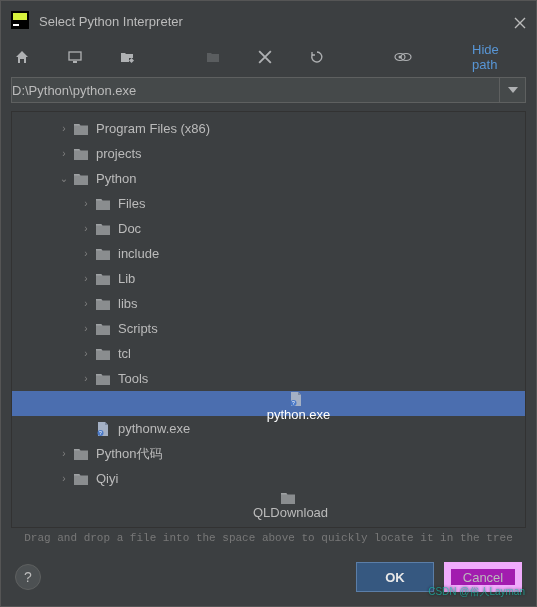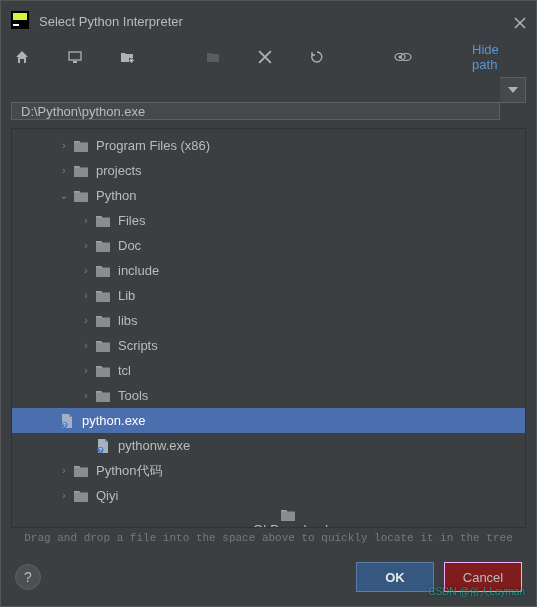--- a/index.html
+++ b/index.html
@@ -8,36 +8,36 @@
 .titlebar { display: flex; align-items: flex-end; padding: 8px 10px; height: 36px; }
 .titlebar .logo { width: 18px; height: 18px; margin-right: 10px; }
 .titlebar .title { color: #bbbbbb; font-size: 13px; flex: 1; }
 .titlebar .close { color: #bbbbbb; cursor: pointer; font-size: 16px; }
 .toolbar { display: flex; align-items: center; padding: 6px 10px; height: 40px; gap: 28px; }
 .toolbar .icon-btn { width: 26px; height: 26px; display: flex; align-items: center; justify-content: center; color: #afb1b3; cursor: pointer; margin-right: 2px; }
 .toolbar .icon-btn.disabled { color: #5a5d5f; cursor: default; }
 .toolbar .divider { flex: 1; }
 .toolbar .hide-path { color: #5896d6; font-size: 13px; cursor: pointer; margin-right: 6px; }
 .path-row { padding: 0 10px 8px 10px; display: flex; }
-.path-input { flex: 1; background: #45494a; border: 1px solid #5e6060; color: #bbbbbb; font-size: 13px; padding: 4px 9px; height: 18px; margin-top: 25px; }
+.path-input { flex: 1; background: #45494a; border: 1px solid #5e6060; color: #bbbbbb; font-size: 13px; padding: 4px 0; height: 26px; }
 .path-dd { width: 26px; height: 26px; background: #45494a; border: 1px solid #5e6060; border-left: none; display: flex; align-items: center; justify-content: center; color: #afb1b3; cursor: pointer; }
 .tree-wrap { flex: 1; margin: 0 10px; border: 1px solid #323232; background: #3c3f41; overflow: hidden; position: relative; }
 .tree { position: absolute; inset: 0; overflow-y: auto; padding: 4px 0; }
 .tree::-webkit-scrollbar { width: 10px; }
 .tree::-webkit-scrollbar-track { background: #3c3f41; }
 .tree::-webkit-scrollbar-thumb { background: #5d5f61; border-radius: 2px; }
 .tree-row { display: flex; align-items: center; height: 25px; color: #bbbbbb; font-size: 13px; cursor: pointer; }
 .tree-row.selected { background: #4b6eaf; color: #fff; }
 .tree-row .arrow { width: 16px; display: flex; align-items: center; justify-content: center; color: #808080; font-size: 10px; }
 .tree-row.selected .arrow { color: #cce; }
 .tree-row .node-icon { width: 18px; height: 18px; margin-right: 6px; display: flex; align-items: center; justify-content: center; }
 .hint { text-align: center; color: #787878; font-size: 11px; padding: 4px 0 8px 0; font-family: Liberation Mono, monospace; }
 .buttons { display: flex; justify-content: flex-end; align-items: center; padding: 10px 14px 14px 14px; gap: 10px; }
 .help-btn { width: 26px; height: 26px; border-radius: 50%; border: 1px solid #5e6060; background: #4c5052; color: #bbbbbb; display: flex; align-items: center; justify-content: center; cursor: pointer; margin-right: auto; font-size: 14px; }
-.btn { min-width: 78px; height: 30px; border: 1px solid #f0abfc; background: #7f1d1d; color: #bbbbbb; font-size: 13px; cursor: pointer; }
+.btn { min-width: 78px; height: 30px; border: 7px solid #f0abfc; background: #a21caf; color: #bbbbbb; font-size: 13px; cursor: pointer; }
 .btn.primary { border: 1px solid #5b7ea8; background: #365880; color: #e8e8e8; font-weight: 600; }
 .watermark { position: absolute; bottom: 8px; right: 12px; color: #14b8a6; font-size: 10px; opacity: 0.7; pointer-events: none; text-shadow: 0 0 3px #000; }
 svg { display: block; }
 </style>
 </head>
 <body>
 
 <div class="dialog">
 
   <div class="titlebar">
@@ -218,21 +218,21 @@
         <div class="tree-row" style="padding-left: 66px;">
           <span class="arrow">›</span>
           <span class="node-icon">
             <svg width="16" height="14" viewBox="0 0 16 14">
               <path d="M1 2 L6 2 L7.5 3.5 L15 3.5 L15 13 L1 13 Z" fill="#8a8d8f"></path>
               <path d="M1 2 L6 2 L7.5 3.5 L1 3.5 Z" fill="#9ea1a3"></path>
             </svg>
           </span>
           <span>Tools</span>
         </div>
-        <div class="tree-row selected" style="padding-left: 30px;">
+        <div class="tree-row selected" style="padding-left: 60px; flex-direction: column;">
           <span class="arrow"></span>
           <span class="node-icon">
             <svg width="14" height="16" viewBox="0 0 14 16">
               <path d="M2 1 L9 1 L12 4 L12 15 L2 15 Z" fill="#a4b0c4"></path>
               <path d="M9 1 L9 4 L12 4 Z" fill="#7d8aa1"></path>
               <circle cx="4.5" cy="12" r="3" fill="#4a79c7"></circle>
               <text x="4.5" y="14" font-size="5" fill="#fff" text-anchor="middle">?</text>
             </svg>
           </span>
           <span>python.exe</span>

